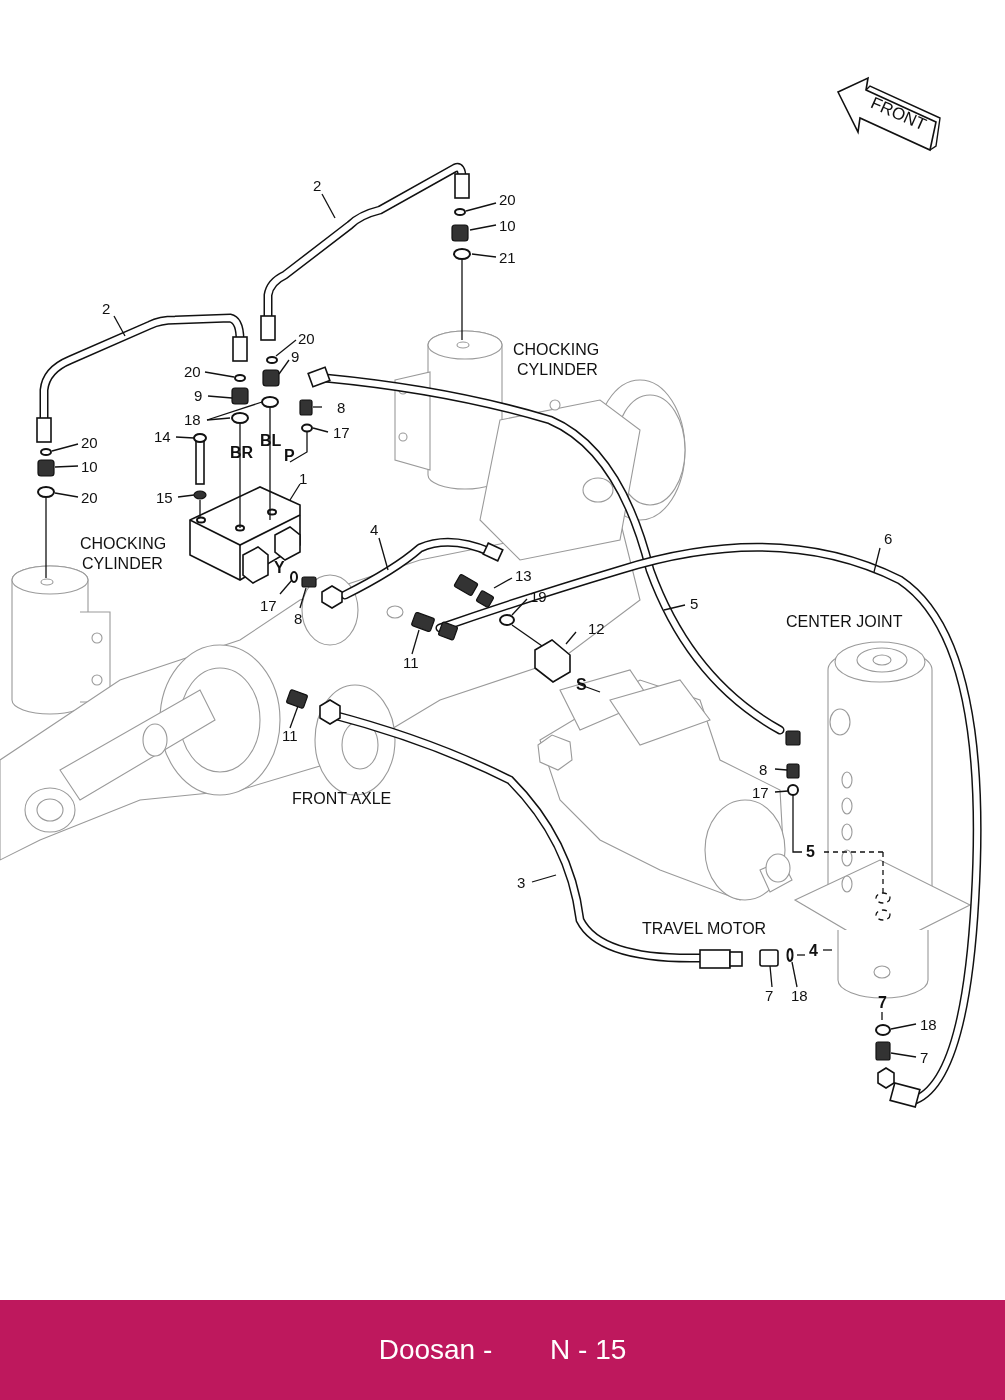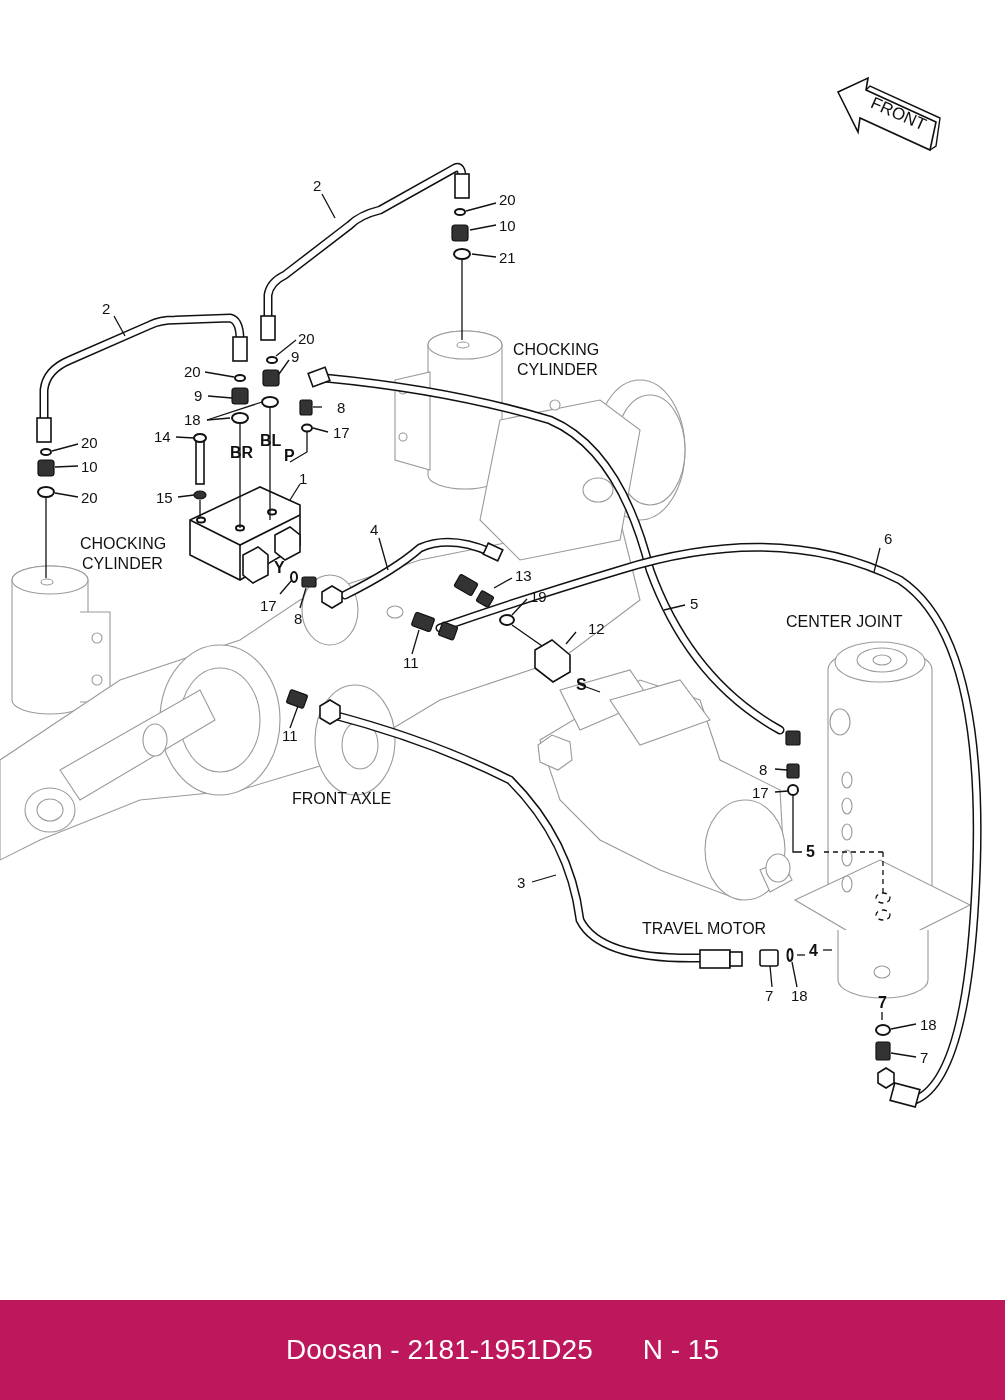--- a/index.html
+++ b/index.html
@@ -299,16 +299,15 @@
     <text class="callout" x="920" y="1030">18</text>
     <text class="callout" x="920" y="1063">7</text>
   </g>
 </svg>
 
 <div id="footer">
   <span>Doosan</span>
   <span>&nbsp;</span>
   <span>-</span>
   <span>&nbsp;</span>
-  <span>2181-1951D25</span>
   <span class="gap"></span>
   <span>N - 15</span>
 </div>
 
 </body></html>

